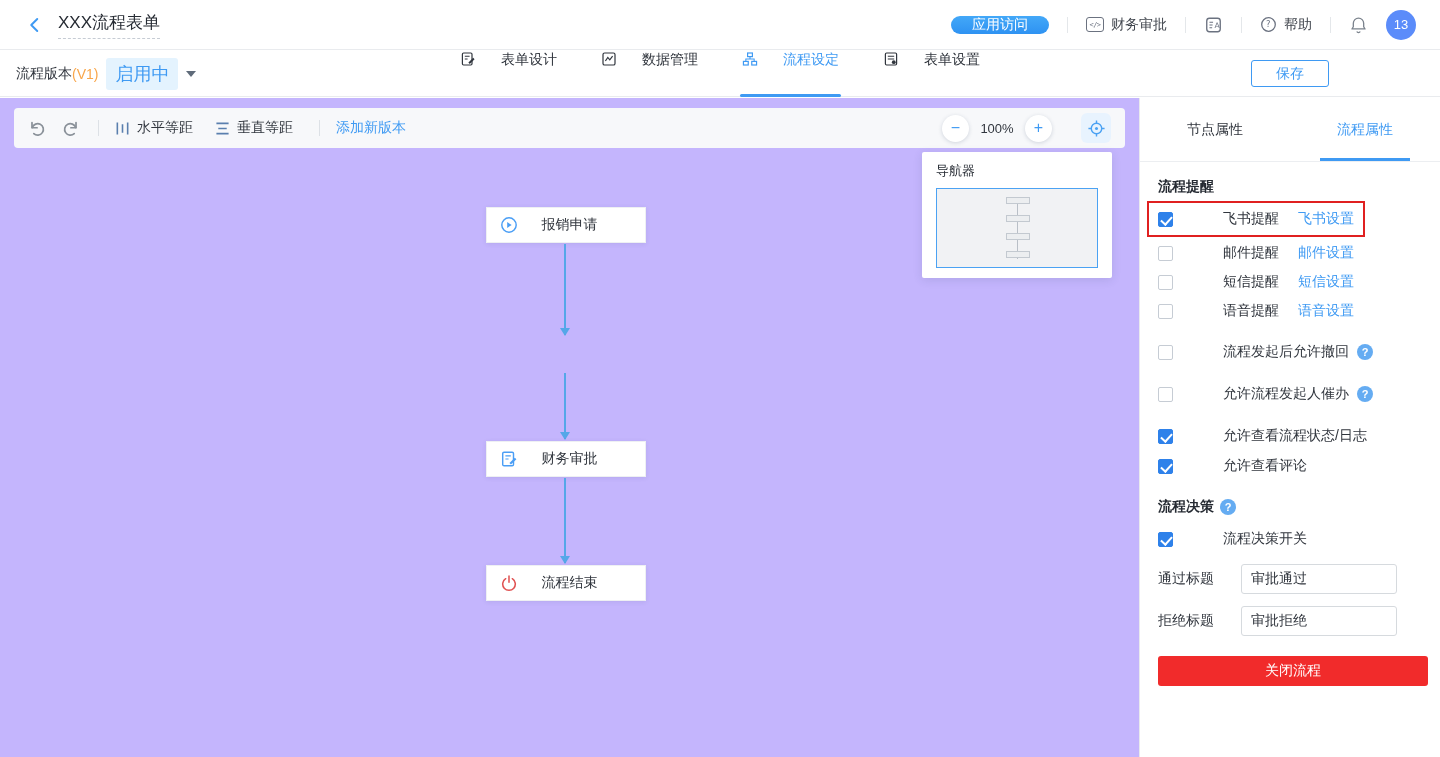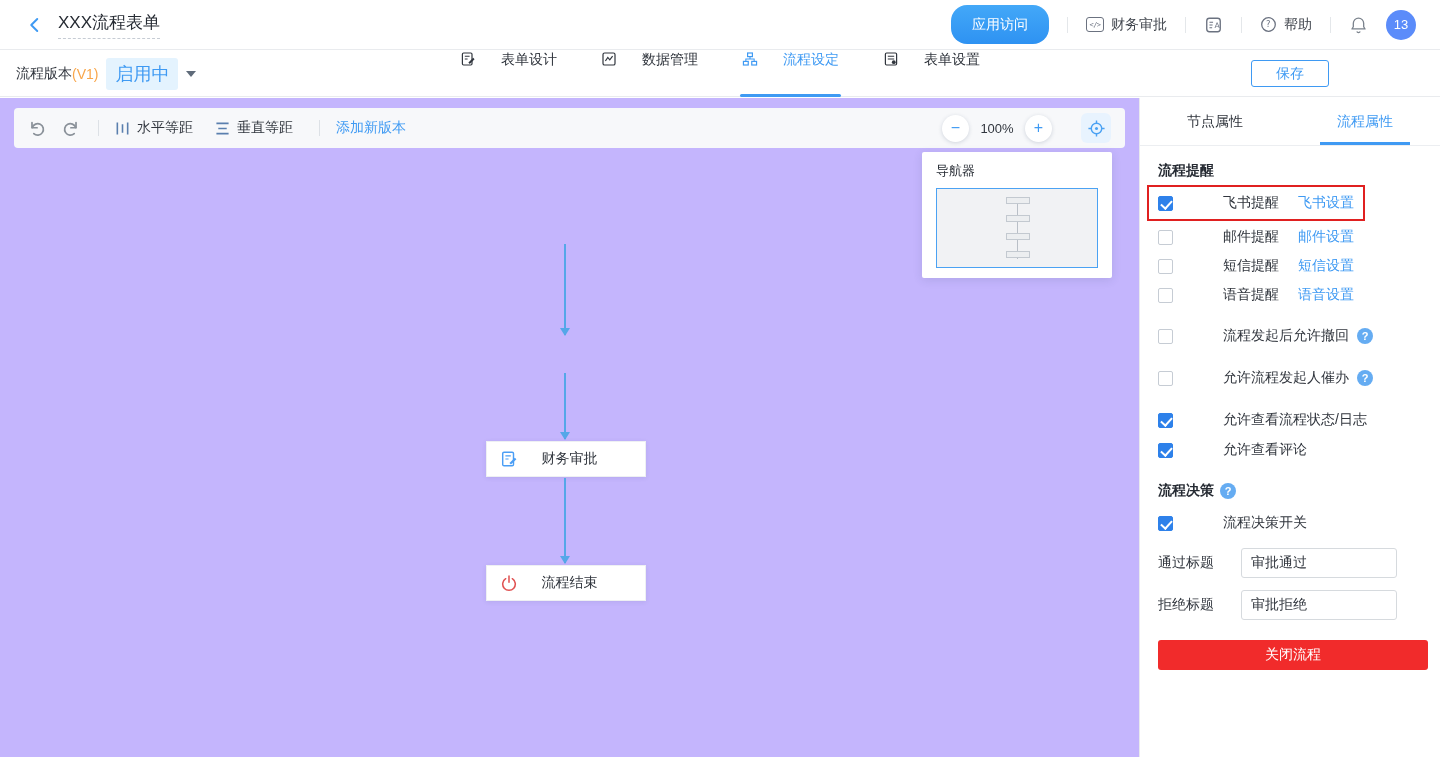--- a/index.html
+++ b/index.html
@@ -6,21 +6,21 @@
   html,body { width:1440px; height:757px; overflow:hidden; }
   body { font-family:"Liberation Sans","DejaVu Sans",sans-serif; color:#333; background:#fff; font-size:14px; }
   .app { position:relative; width:1440px; height:757px; background:#fff; }
 
   
   .topbar { position:absolute; top:0; left:0; width:1440px; height:50px; background:#fff; border-bottom:1px solid #e9ebee; display:flex; align-items:center; justify-content:space-between; padding:0 24px 0 26px; z-index:30; }
   .topbar-left { display:flex; align-items:center; gap:14px; }
   .back-btn { display:flex; align-items:center; cursor:pointer; }
   .doc-title { font-size:17px; color:#262b33; border-bottom:1px dashed #c6ccd4; padding-bottom:4px; }
   .topbar-right { display:flex; align-items:center; gap:18px; }
-  .pill-btn { background:linear-gradient(180deg,#43a8f8,#2e92f2); color:#fff; border:none; border-radius:16px; height:39px; padding:0 21px; font-size:14px; cursor:pointer; font-family:inherit; }
+  .pill-btn { background:linear-gradient(180deg,#43a8f8,#2e92f2); color:#fff; border:none; border-radius:16px; height:18px; padding:0 21px; font-size:14px; cursor:pointer; font-family:inherit; }
   .vdiv { width:1px; height:16px; background:#e4e7ea; }
   .top-item { display:flex; align-items:center; gap:7px; color:#40454d; font-size:14px; cursor:pointer; }
   .icon-box { width:18px; height:15px; border:1.4px solid #6b7280; border-radius:3px; display:flex; align-items:center; justify-content:center; font-size:7px; color:#6b7280; letter-spacing:-0.5px; font-family:"DejaVu Sans Mono",monospace; }
   .avatar { width:30px; height:30px; border-radius:50%; background:#5b8cfa; color:#fff; font-size:13px; display:flex; align-items:center; justify-content:center; cursor:pointer; }
 
   
   .subbar { position:absolute; top:50px; left:0; width:1440px; height:47px; background:#fff; border-bottom:1px solid #e9ebee; z-index:25; }
   .version-area { position:absolute; left:16px; top:0; height:47px; display:flex; align-items:center; gap:8px; }
   .version-label { color:#30353d; }
   .version-tag { color:#f9a64a; margin-left:-8px; }
@@ -55,21 +55,21 @@
 
   
   .navigator { position:absolute; left:922px; top:54px; width:190px; height:126px; background:#fff; box-shadow:0 2px 10px rgba(40,60,90,.13); border-radius:2px; padding:10px 14px; z-index:5; }
   .nav-title { font-size:13px; color:#262b33; margin-bottom:8px; }
   .minimap { width:162px; height:80px; border:1px solid #4ba2f3; background:#f1f2f4; position:relative; cursor:pointer; }
   .mini-line { position:absolute; left:80px; top:10px; width:1px; height:60px; background:#b9bfc7; }
   .mini-node { position:absolute; left:69px; width:24px; height:7px; background:#eceef0; border:1px solid #c3c9d0; }
 
   
   .panel { position:absolute; left:1139px; top:0; width:301px; height:659px; background:#fff; border-left:1px solid #e8eaed; }
-  .panel-tabs { display:flex; height:48px; border-bottom:1px solid #eceef1; }
+  .panel-tabs { display:flex; height:64px; border-bottom:1px solid #eceef1; }
   .panel-tab { flex:1; display:flex; align-items:center; justify-content:center; font-size:14px; color:#30353d; cursor:pointer; position:relative; }
   .panel-tab.active { color:#3f9af3; }
   .panel-tab.active::after { content:""; position:absolute; left:50%; transform:translateX(-50%); bottom:0; width:90px; height:3px; background:#3f9af3; }
   .panel-body { padding:16px 16px 0 18px; }
   .section-title { font-size:14px; font-weight:bold; color:#262b33; display:flex; align-items:center; gap:6px; }
   .chk-row { display:flex; align-items:center; width:196px; height:20px; }
   .chk-row .row-link { margin-left:auto; color:#3f9af3; font-size:14px; cursor:pointer; }
   .chk { width:15px; height:15px; border:1px solid #c6ccd4; border-radius:2px; background:#fff; margin-right:10px; flex:none; position:relative; cursor:pointer; }
   .chk.checked { background:#2e81ea; border-color:#2e81ea; }
   .chk.checked::after { content:""; position:absolute; left:4px; top:1px; width:5px; height:9px; border:solid #fff; border-width:0 2px 2px 0; transform:rotate(42deg); }
@@ -213,20 +213,29 @@
           <span class="locate-btn">
             <svg width="19" height="19" viewBox="0 0 20 20">
                 <circle cx="10" cy="10" r="5.5" fill="none" stroke="#4ba2f3" stroke-width="1.5"></circle>
                 <circle cx="10" cy="10" r="1.6" fill="#4ba2f3"></circle>
                 <path d="M10 1.5 v3 M10 15.5 v3 M1.5 10 h3 M15.5 10 h3" stroke="#4ba2f3" stroke-width="1.5"></path>
               </svg>
           </span>
         </span>
       </div>
 
+      <div class="flow-node" style="top:109px;">
+        <span class="node-ic">
+          <svg width="18" height="18" viewBox="0 0 20 20">
+              <circle cx="10" cy="10" r="8" fill="none" stroke="#4a9ef5" stroke-width="1.6"></circle>
+              <path d="M8 6.8 L13 10 L8 13.2 z" fill="#4a9ef5"></path>
+            </svg>
+        </span>
+        <span class="node-label">报销申请</span>
+      </div>
       <div class="flow-arrow" style="top:146px; height:91px;"></div>
 
       <div class="flow-arrow" style="top:275px; height:66px;"></div>
 
       <div class="flow-node" style="top:343px;">
         <span class="node-ic">
           <svg width="18" height="18" viewBox="0 0 20 20">
               <rect x="3" y="2.5" width="12" height="15" rx="1.5" fill="none" stroke="#4a9ef5" stroke-width="1.6"></rect>
               <path d="M6 6.5 h6 M6 10 h3.5" stroke="#4a9ef5" stroke-width="1.3"></path>
               <path d="M10.5 14.5 L16.5 8.5 L18.2 10.2 L12.2 16.2 z" fill="#4a9ef5"></path>

